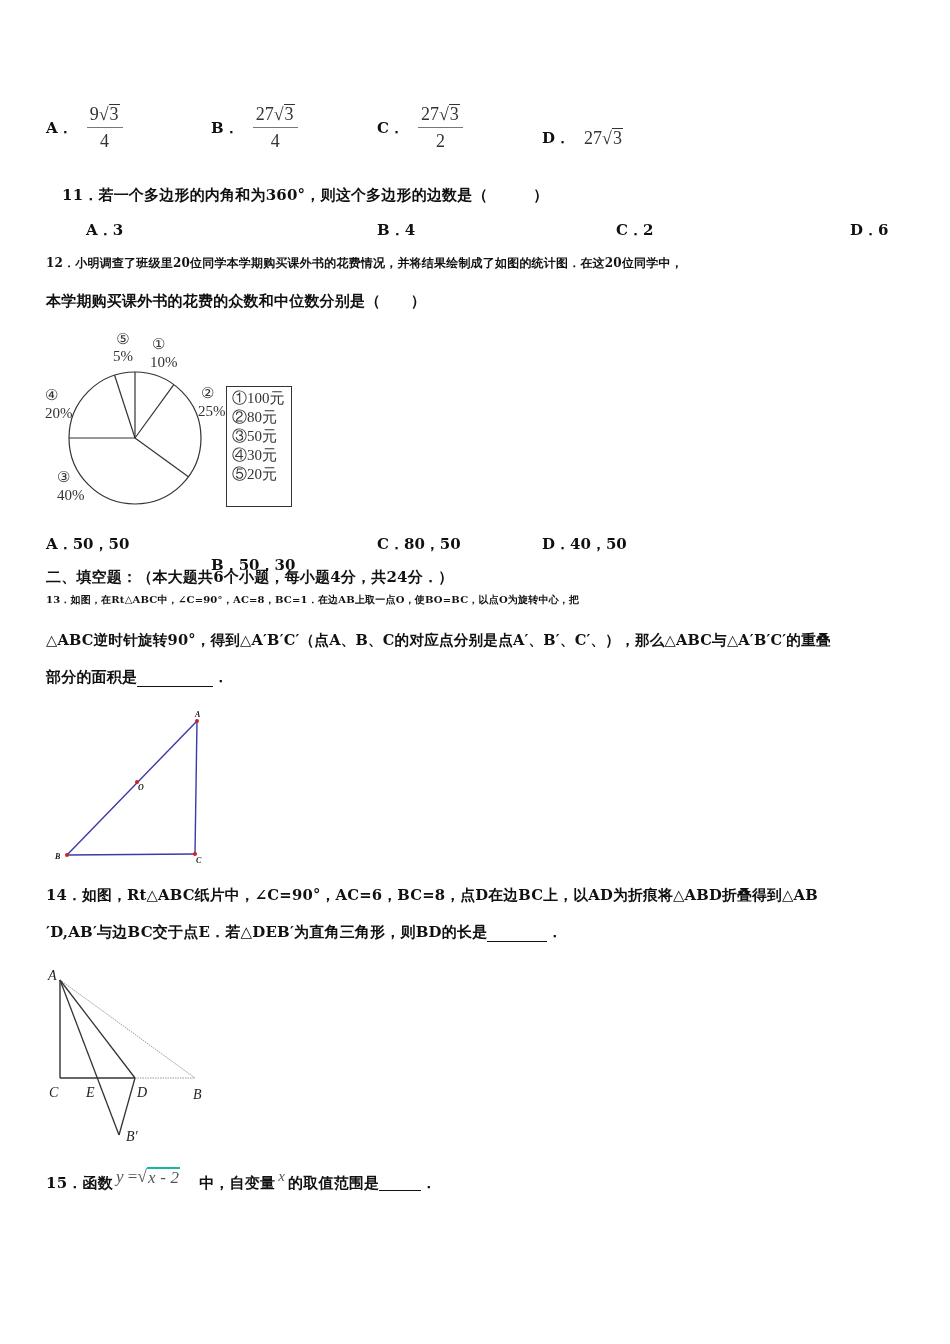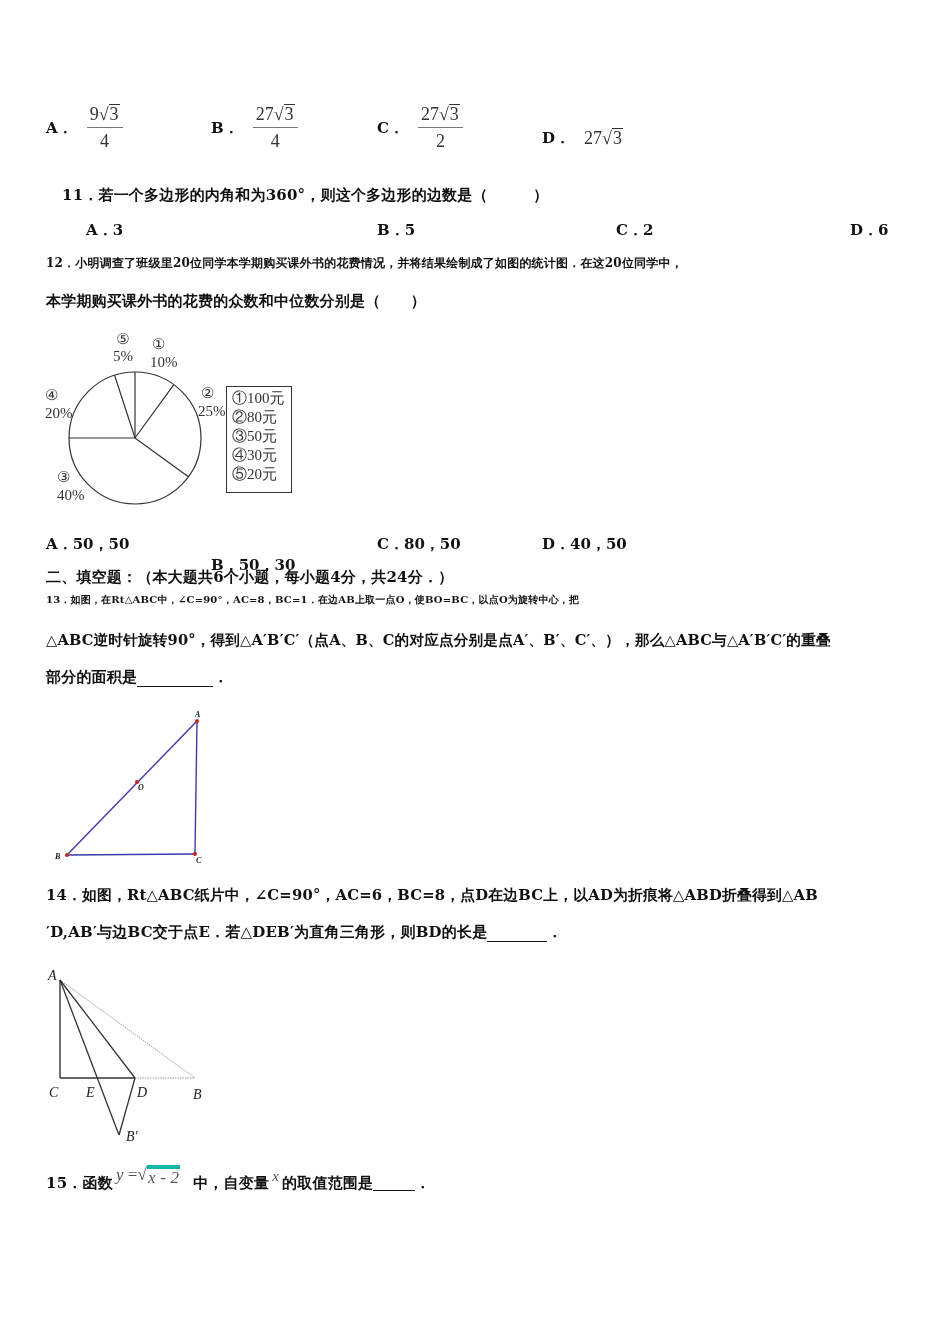--- a/index.html
+++ b/index.html
@@ -61,21 +61,21 @@
     <span>27</span>
       <span class="sqrt">
         <span class="rad">√</span>
         <span class="arg">3</span>
       </span>
   </span>
 </div>
 
 <div class="abs q-text" style="left:62px; top:186px;">11．若一个多边形的内角和为360°，则这个多边形的边数是（　　　）</div>
 <div class="abs opt" style="left:46px; top:221px;margin-left:40px;">A．3</div>
-<div class="abs opt" style="left:377px; top:221px;">B．5</div>
+<div class="abs opt" style="left:377px; top:221px;">B．4</div>
 <div class="abs opt" style="left:616px; top:221px;">C．2</div>
 <div class="abs opt" style="left:850px; top:221px;">D．6</div>
 
 <div class="abs q-text" style="left:46px; top:255px; font-size:12px;">12．小明调查了班级里20位同学本学期购买课外书的花费情况，并将结果绘制成了如图的统计图．在这20位同学中，</div>
 <div class="abs q-text" style="left:46px; top:292px;">本学期购买课外书的花费的众数和中位数分别是（　　）</div>
 
 <svg class="abs" style="left:40px; top:325px;" width="270" height="190" viewBox="0 0 270 190">
 
   <circle cx="95" cy="113" r="66" fill="#fff" stroke="#333" stroke-width="1.2"></circle>
 
@@ -104,21 +104,21 @@
 </div>
 <div class="abs legend-line" style="left:45px; top:386px; line-height:18px;">
   <div>④</div>
   <div>20%</div>
 </div>
 <div class="abs legend-line" style="left:57px; top:468px; line-height:18px;">
   <div>③</div>
   <div>40%</div>
 </div>
 
-<div class="abs" style="left:226px; top:386px; width:66px; height:107px; border:1px solid #333; box-sizing:border-box; padding:2px 0 0 5px; overflow:hidden;">
+<div class="abs" style="left:226px; top:386px; width:66px; height:121px; border:1px solid #333; box-sizing:border-box; padding:2px 0 0 5px; overflow:hidden;">
   <div class="legend-line">①100元</div>
   <div class="legend-line">②80元</div>
   <div class="legend-line">③50元</div>
   <div class="legend-line">④30元</div>
   <div class="legend-line">⑤20元</div>
 </div>
 
 <div class="abs opt" style="left:46px; top:535px;">A．50，50</div>
 <div class="abs opt" style="left:211px; top:556px;">B．50，30</div>
 <div class="abs opt" style="left:377px; top:535px;">C．80，50</div>
@@ -168,21 +168,21 @@
   <text x="86" y="181" font-size="14" font-style="italic" fill="#222">B′</text>
 </svg>
 
 <div class="abs q-text" style="left:46px; top:1172px; display:flex; align-items:flex-end;text-align:right;">
   <span style="padding-bottom:2px;">15．函数</span>
   <span style="position:relative; top:-8px; font-weight:normal; font-family:'Liberation Serif', serif; font-size:17px; color:#555; display:inline-flex; align-items:flex-start;">
     <span class="math-i" style="margin:0 4px 0 3px;">y</span>
     <span>=</span>
     <span class="sqrt">
         <span class="rad" style="font-size:17px;">√</span>
-        <span class="arg math-i" style="border-top:4px solid #14b8a6;">x - 2</span>
+        <span class="arg math-i" style="border-top:2px solid #14b8a6;">x - 2</span>
       </span>
   </span>
-  <span style="padding-bottom:2px; margin-left:13px;">中，自变量</span>
+  <span style="padding-bottom:2px; margin-left:19px;">中，自变量</span>
   <span class="math-i" style="position:relative; top:-10px; margin:0 3px; font-size:15px;">x</span>
   <span style="padding-bottom:2px;">的取值范围是</span>
   <span class="blank" style="width:42px; margin-bottom:4px;">&nbsp;</span>
   <span style="padding-bottom:2px;">．</span>
 </div>
 
 </body></html>

